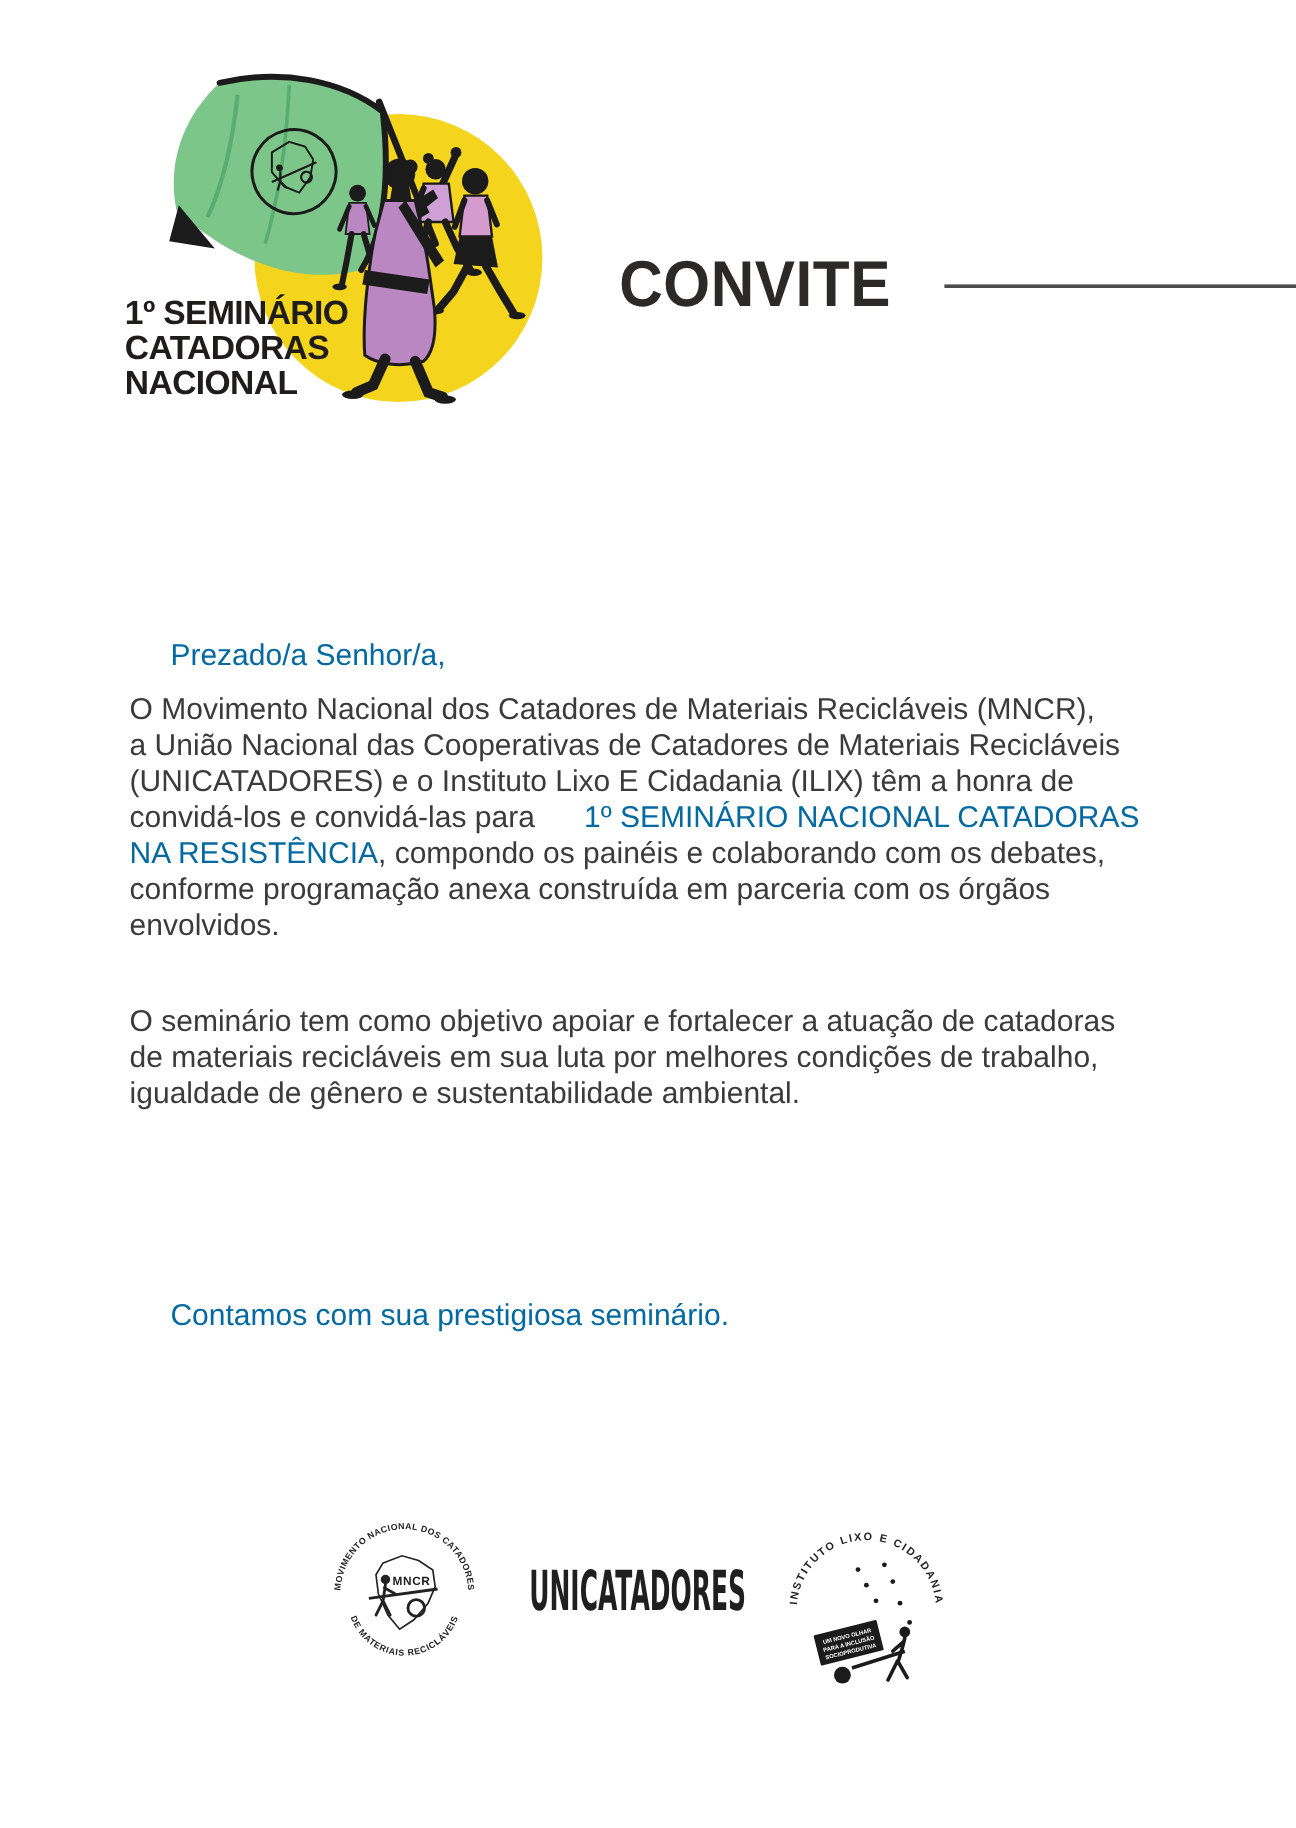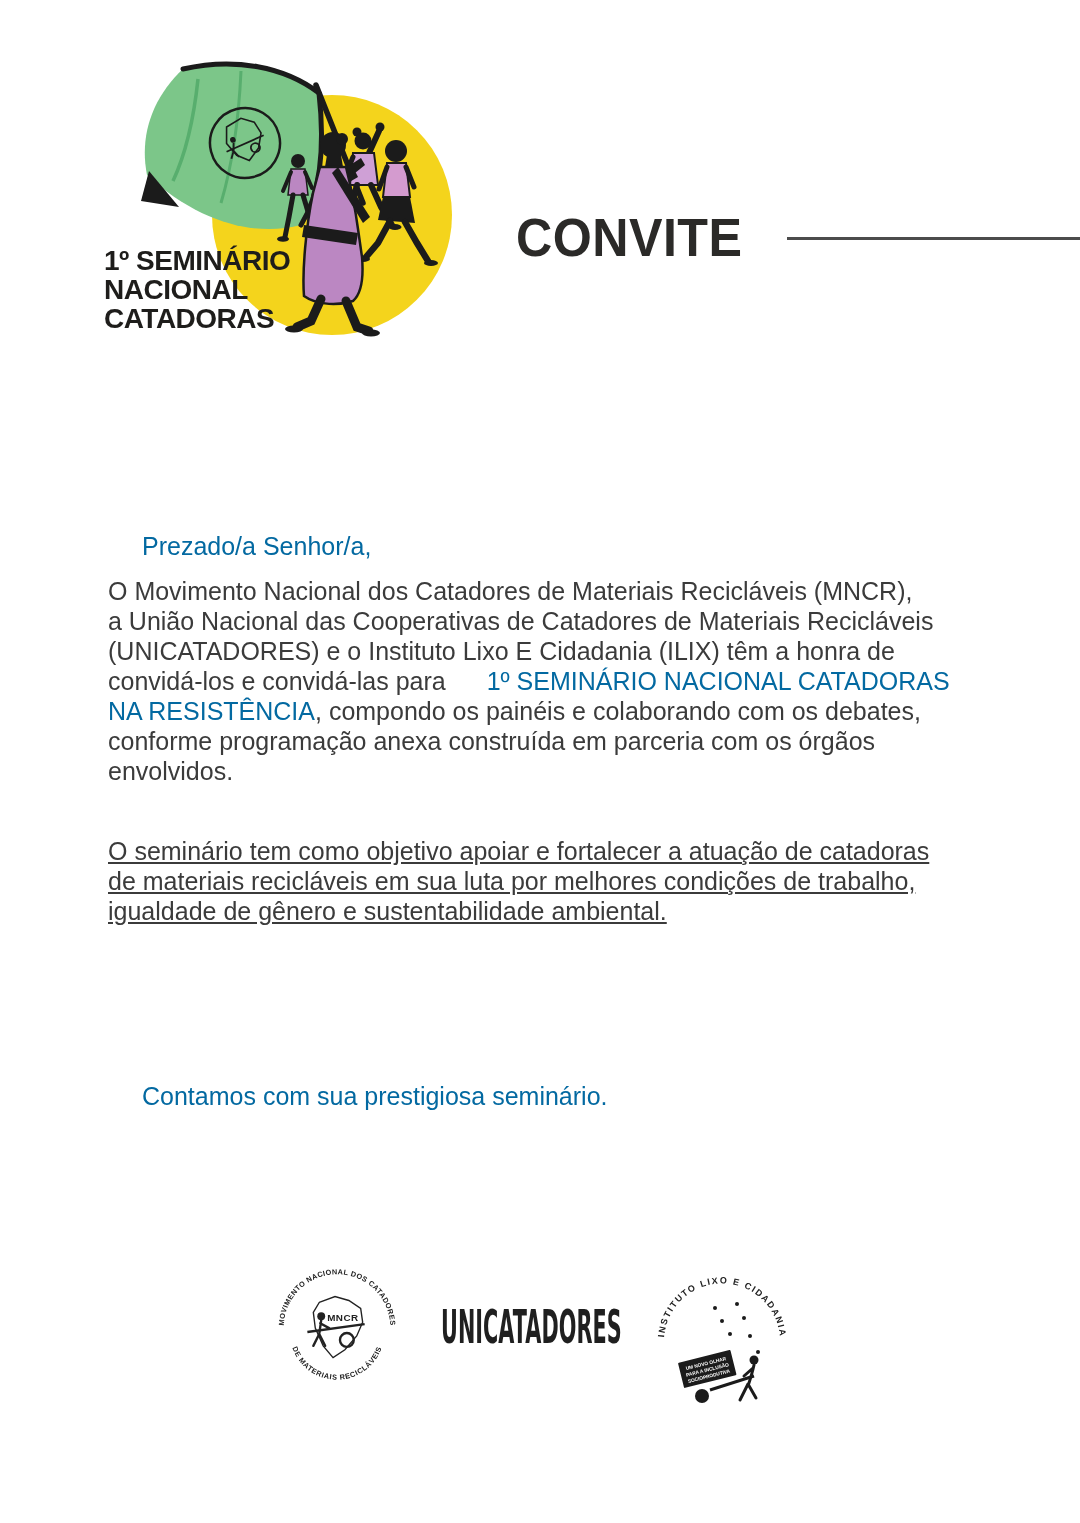--- a/index.html
+++ b/index.html
@@ -57,21 +57,21 @@
     left: 108px;
     width: 905px;
     font-size: 25px;
     line-height: 30px;
     color: #3b3b3b;
     white-space: pre-line;
   }
   .bold { font-weight: 400; color:#0369a1;margin-left:34px; }
   #salutation { top: 531px; }
   #paragraph-1 { top: 576px; }
-  #paragraph-2 { top: 836px; text-decoration: underline; }
+  #paragraph-2 { top: 836px; }
   #event-details { top: 959px; }
   #closing { top: 1081px; }
   
   .footer-svg { position: absolute; }
   #mncr-logo { left: 277px; top: 1261px; width: 120px; height: 148px; }
   #ilix-logo { left: 652px; top: 1256px; width: 140px; height: 160px; }
   .unicatadores {
     position: absolute;
     left: 441px; top: 1300px;
     font-family: "DejaVu Sans", sans-serif;
@@ -106,22 +106,22 @@
         <circle cx="159" cy="95" r="4.5" fill="none" stroke="#1B1B1B" stroke-width="1.8"></circle>
         <circle cx="139" cy="82" r="2.8" fill="#1B1B1B"></circle>
         <path d="M139,85 L137,93 M137,93 L133,100 M137,93 L141,100" stroke="#1B1B1B" stroke-width="1.8" fill="none"></path>
       </g>
     </g>
     <line x1="221" y1="30" x2="268" y2="148" stroke="#1B1B1B" stroke-width="5.5" stroke-linecap="round"></line>
   </svg>
 
   <div class="logo-title">
     <div>1º SEMINÁRIO</div>
+    <div>CATADORAS</div>
     <div>NACIONAL</div>
-    <div>CATADORAS</div>
   </div>
 
   <svg id="logo-figures" class="logo-svg" viewBox="0 0 380 325">
 
     <g>
       <circle cx="203" cy="106" r="7" fill="#1B1B1B"></circle>
       <path d="M196,114 L210,114 L213,140 L193,140 Z" fill="#BB87C2" stroke="#1B1B1B" stroke-width="1.5"></path>
       <path d="M196,117 L188,136" stroke="#1B1B1B" stroke-width="4" stroke-linecap="round" fill="none"></path>
       <path d="M210,117 L217,133" stroke="#1B1B1B" stroke-width="4" stroke-linecap="round" fill="none"></path>
       <path d="M198,140 L194,162 L190,182" stroke="#1B1B1B" stroke-width="5" fill="none" stroke-linecap="round"></path>

